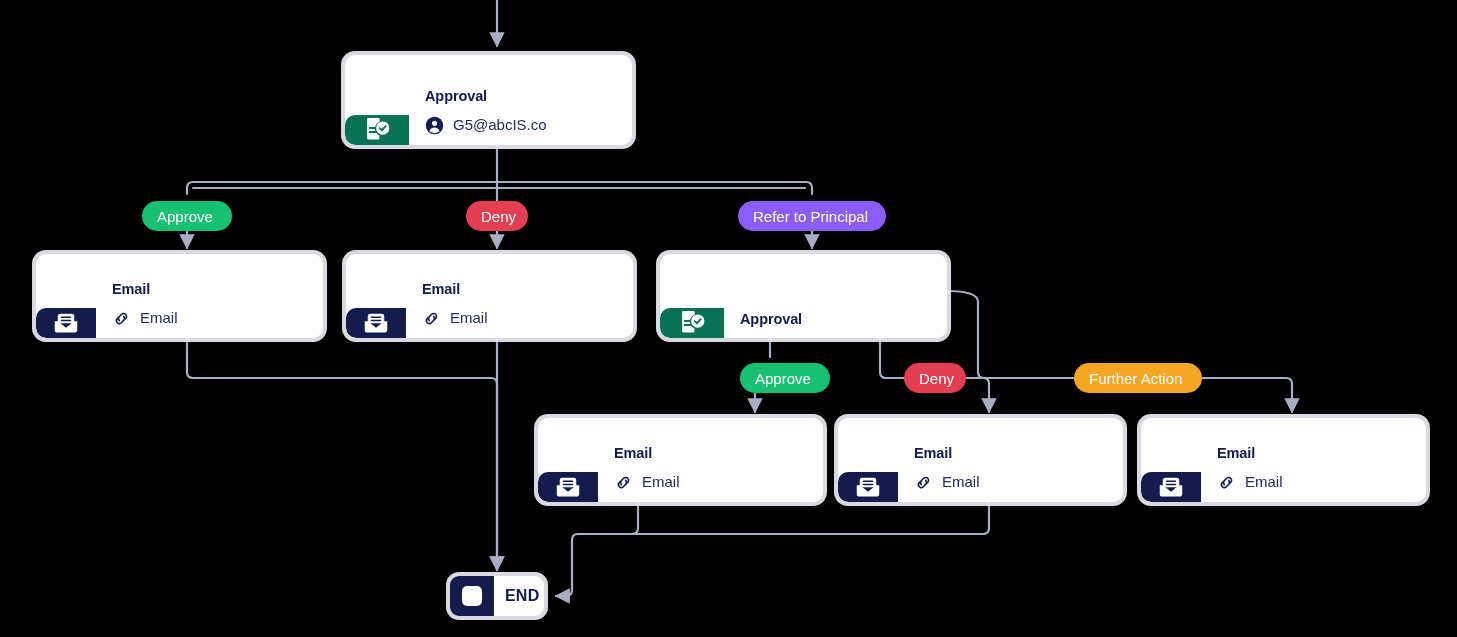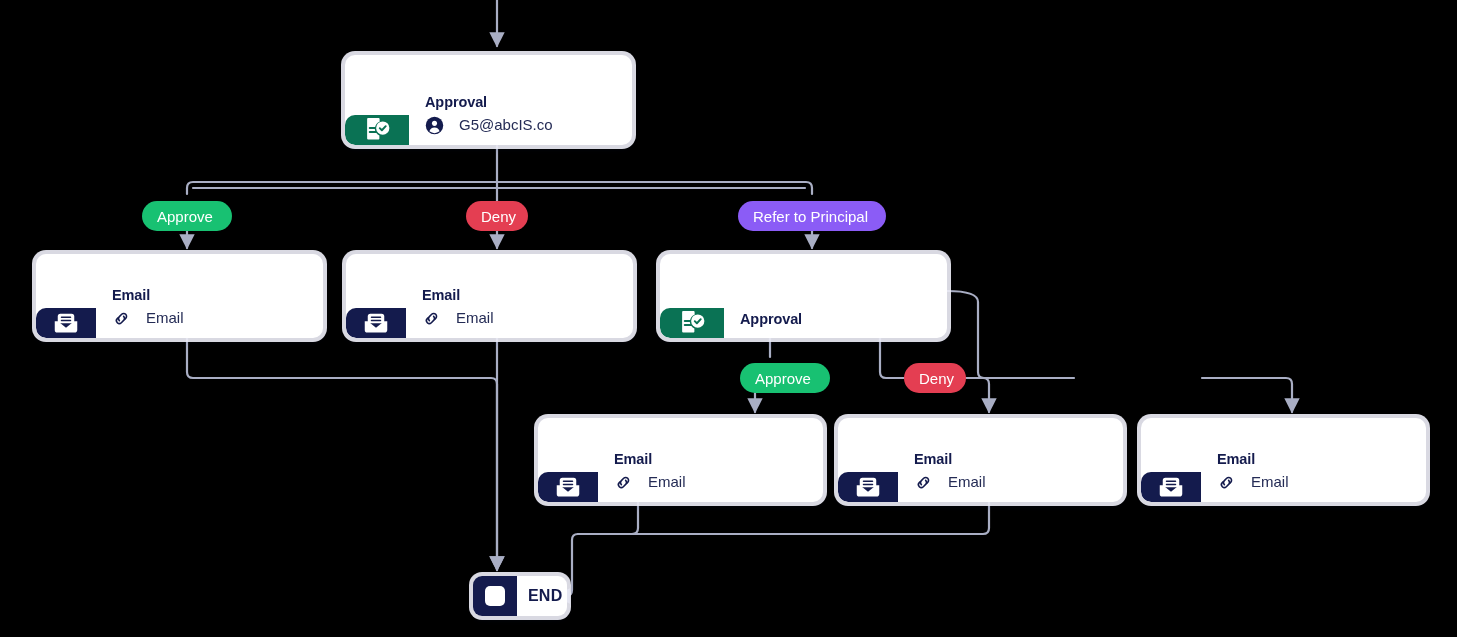--- a/index.html
+++ b/index.html
@@ -56,22 +56,22 @@
     font-size: 14.5px;
     font-weight: bold;
     color: #141B4D;
     letter-spacing: -0.1px;
     line-height: 1.1;
     white-space: nowrap;
   }
   .node-sub {
     display: flex;
     align-items: center;
-    gap: 15px;
-    margin-top: 5px;
+    gap: 9px;
+    margin-top: 11px;
     font-size: 15px;
     color: #242B55;
     line-height: 1.1;
     white-space: nowrap;
   }
   .node-sub svg { display: block; flex: 0 0 auto; }
 
   
   .icon-approval { background: #0A7254; }
   
@@ -339,21 +339,24 @@
   </div>
 
   <div class="pill" style="left:740px; top:363px; width:90px; background:#18C172;">
     <span>Approve</span>
   </div>
 
   <div class="pill" style="left:904px; top:363px; width:62px; background:#E43E52;">
     <span>Deny</span>
   </div>
 
-
-  <div class="end-node" style="left:450px; top:576px; width:94px; height:40px;margin-left:23px;">
+  <div class="pill" style="left:1074px; top:363px; width:128px; background:#F5A623;">
+    <span>Further Action</span>
+  </div>
+
+  <div class="end-node" style="left:450px; top:576px; width:94px; height:40px;">
     <div class="end-icon">
       <div class="end-square"></div>
     </div>
     <div class="end-label">END</div>
   </div>
 
 </div>
 
 </body></html>

